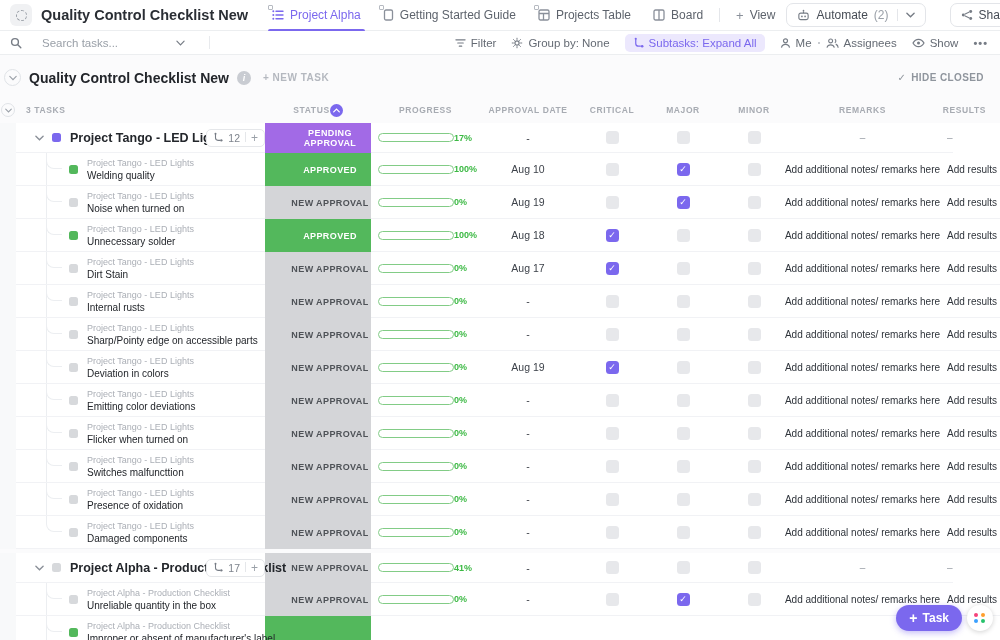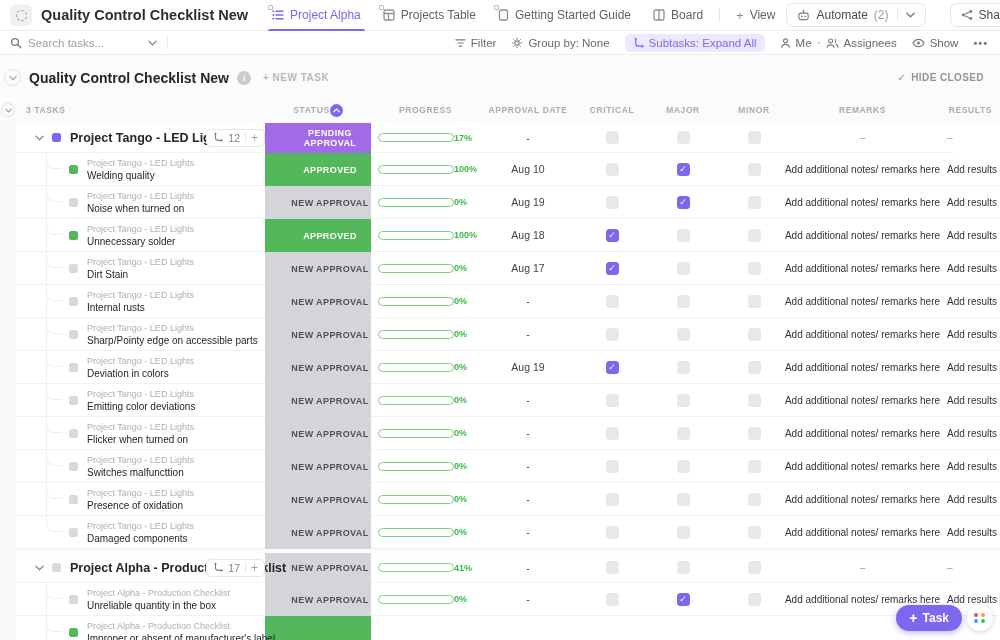--- a/index.html
+++ b/index.html
@@ -34,21 +34,21 @@
   .tb-right { display:flex; align-items:center; gap:24px;border-radius:7px; }
   .btn { display:flex; align-items:center; gap:6px; border:1px solid #e3e5e9; border-radius:7px;
          height:24px; padding:0 10px; font-size:12px; color:#464c55; background:#fff; cursor:pointer; }
   .btn .cnt { color:#9aa0a8; }
   .btn .vdiv { width:1px; height:12px; background:#e4e6ea; margin:0 2px; }
 
   
   .filterbar { height:24px; display:flex; align-items:center; justify-content:space-between;
                padding:0 12px 0 10px; border-bottom:1px solid #eceef0; background:#fff;
                font-size:11.5px; color:#646a73; }
-  .search { display:flex; align-items:center; gap:4px; }
+  .search { display:flex; align-items:center; gap:18px; }
   .search input { border:none; outline:none; font-size:11.5px; width:118px; color:#333; background:transparent; }
   .search input::placeholder { color:#9aa0a8; }
   .search .vdiv { width:1px; height:13px; background:#e8eaed; margin-left:6px; }
   .fb-right { display:flex; align-items:center; gap:15px; }
   .fb-item { display:flex; align-items:center; gap:5px; cursor:pointer; white-space:nowrap; }
   .fb-dot { width:2px; height:2px; border-radius:50%; background:#b6bac1; margin:0 -9px; }
   .pill { background:#ece8fd; color:var(--accent,#7b68ee); border-radius:5px; padding:3px 8px;
           display:flex; gap:5px; align-items:center; }
   .pill .ic { color:var(--accent,#7b68ee); }
   .dots { font-weight:700; color:#767c85; letter-spacing:1px; font-size:11px; }
@@ -75,21 +75,21 @@
   .col-crit, .col-minor { width:72px; flex:0 0 auto; }
   .col-major  { width:70px; flex:0 0 auto; }
   .col-remarks{ width:145px; flex:0 0 auto; }
   .col-results{ width:65px; flex:1 1 auto; overflow:hidden; }
 
   .thead { display:flex; align-items:center; height:26px; font-size:8.5px; letter-spacing:.6px;
            color:#a7abb2; font-weight:700; }
   .thead .col-gutter { display:flex; justify-content:center; }
   .thead .col-task { padding-left:10px; }
   .th-center { display:flex; align-items:center; justify-content:center; }
-  .th-right { text-align:right; padding-right:8px; white-space:nowrap; }
+  .th-right { text-align:right; padding-right:14px; white-space:nowrap; }
   .sort-circ { width:13px; height:13px; border-radius:50%; background:var(--accent,#7b68ee);
                display:flex; align-items:center; justify-content:center; color:#fff; }
 
   
   .rows { background:transparent; }
   .row { display:flex; background:#fff; position:relative; }
   .row.group { height:30px; }
   .row.task  { height:33px; }
   .row > .cell { border-bottom:1px solid #f1f2f5; }
   .row > .status-cell { border-bottom:none; }
@@ -170,35 +170,35 @@
               <circle cx="1.3" cy="2.2" r="1" fill="currentColor"></circle>
               <circle cx="1.3" cy="6" r="1" fill="currentColor"></circle>
               <circle cx="1.3" cy="9.8" r="1" fill="currentColor"></circle>
             </svg>
         </span>
         <span>Project Alpha</span>
       </div>
       <div class="tab">
         <span class="ticon">
             <span class="pin"></span>
+          <svg width="11" height="12" viewBox="0 0 11 12">
+              <rect x="1.5" y="1" width="8" height="10" rx="1.5" stroke="currentColor" stroke-width="1.3" fill="none"></rect>
+            </svg>
+        </span>
+        <span>Getting Started Guide</span>
+      </div>
+      <div class="tab">
+        <span class="ticon">
+            <span class="pin"></span>
           <svg width="12" height="12" viewBox="0 0 12 12">
               <rect x="1" y="1" width="10" height="10" rx="1.5" stroke="currentColor" stroke-width="1.3" fill="none"></rect>
               <path d="M1 4.5h10M5.5 4.5V11" stroke="currentColor" stroke-width="1.3" fill="none"></path>
             </svg>
         </span>
         <span>Projects Table</span>
-      </div>
-      <div class="tab">
-        <span class="ticon">
-            <span class="pin"></span>
-          <svg width="11" height="12" viewBox="0 0 11 12">
-              <rect x="1.5" y="1" width="8" height="10" rx="1.5" stroke="currentColor" stroke-width="1.3" fill="none"></rect>
-            </svg>
-        </span>
-        <span>Getting Started Guide</span>
       </div>
       <div class="tab">
         <span class="ticon">
           <svg width="12" height="12" viewBox="0 0 12 12">
               <rect x="1" y="1" width="10" height="10" rx="1.5" stroke="currentColor" stroke-width="1.3" fill="none"></rect>
               <path d="M6 1v10" stroke="currentColor" stroke-width="1.3" fill="none"></path>
             </svg>
         </span>
         <span>Board</span>
       </div>

